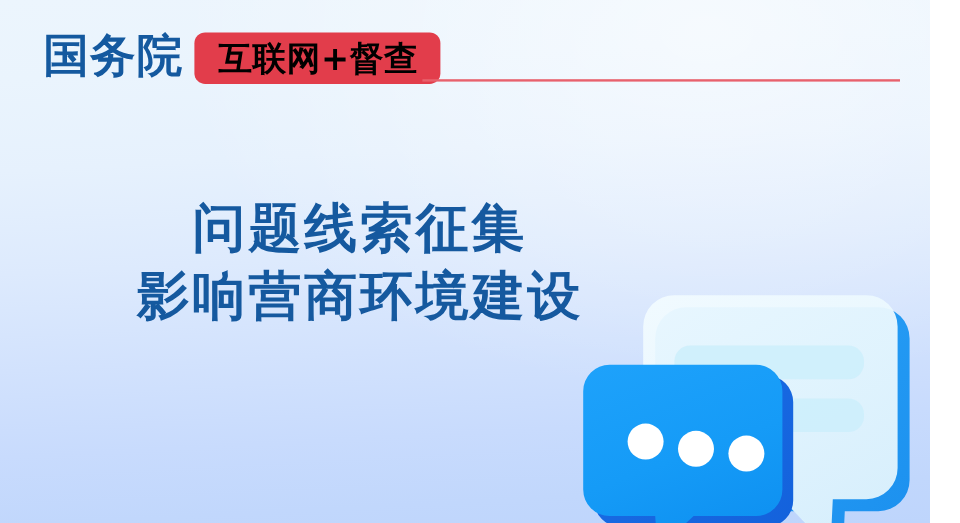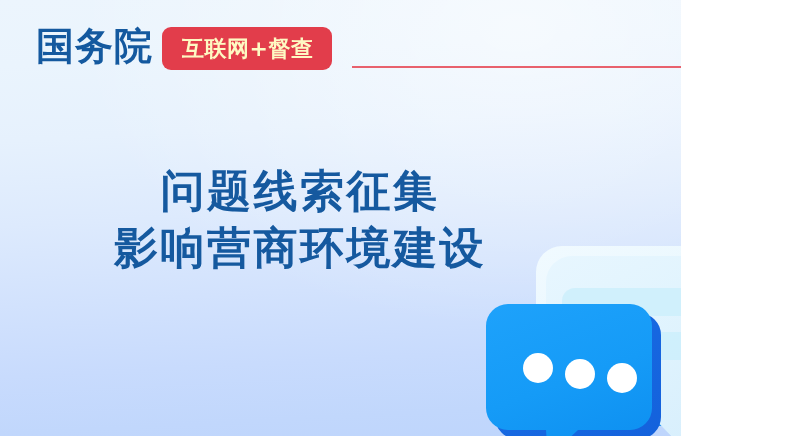--- a/index.html
+++ b/index.html
@@ -6,21 +6,21 @@
     margin: 0;
     padding: 0;
     background: #ffffff;
   }
   body {
     font-family: "Liberation Sans", "DejaVu Sans", sans-serif;
   }
 
   .banner {
     position: relative;
-    width: 681px;
+    width: 775px;
     height: 436px;
     overflow: hidden;
     background: linear-gradient(177deg,
         #ecf5fd 0%,
         #eaf4fd 14%,
         #e6f1fd 30%,
         #ddeafd 48%,
         #d2e2fd 65%,
         #c8dbfd 80%,
         #c1d7fc 92%,
@@ -68,25 +68,25 @@
     top: 27px;
     height: 43px;
     padding: 0 19px 0 20px;
     display: flex;
     align-items: center;
     border-radius: 9px;
     background: #e23d4b;
     box-sizing: border-box;
   }
   .badge-text {
-    font-size: 22px;
+    font-size: 28px;
     line-height: 30px;
     font-weight: 700;
     letter-spacing: 0.5px;
-    color: #fef9c3;
+    color: #000000;
     white-space: nowrap;
     font-family: "DejaVu Sans", "Liberation Sans", sans-serif;
   }
 
   .header-rule {
     position: absolute;
     left: 352px;
     top: 66px;
     width: 398px;
     height: 2px;

